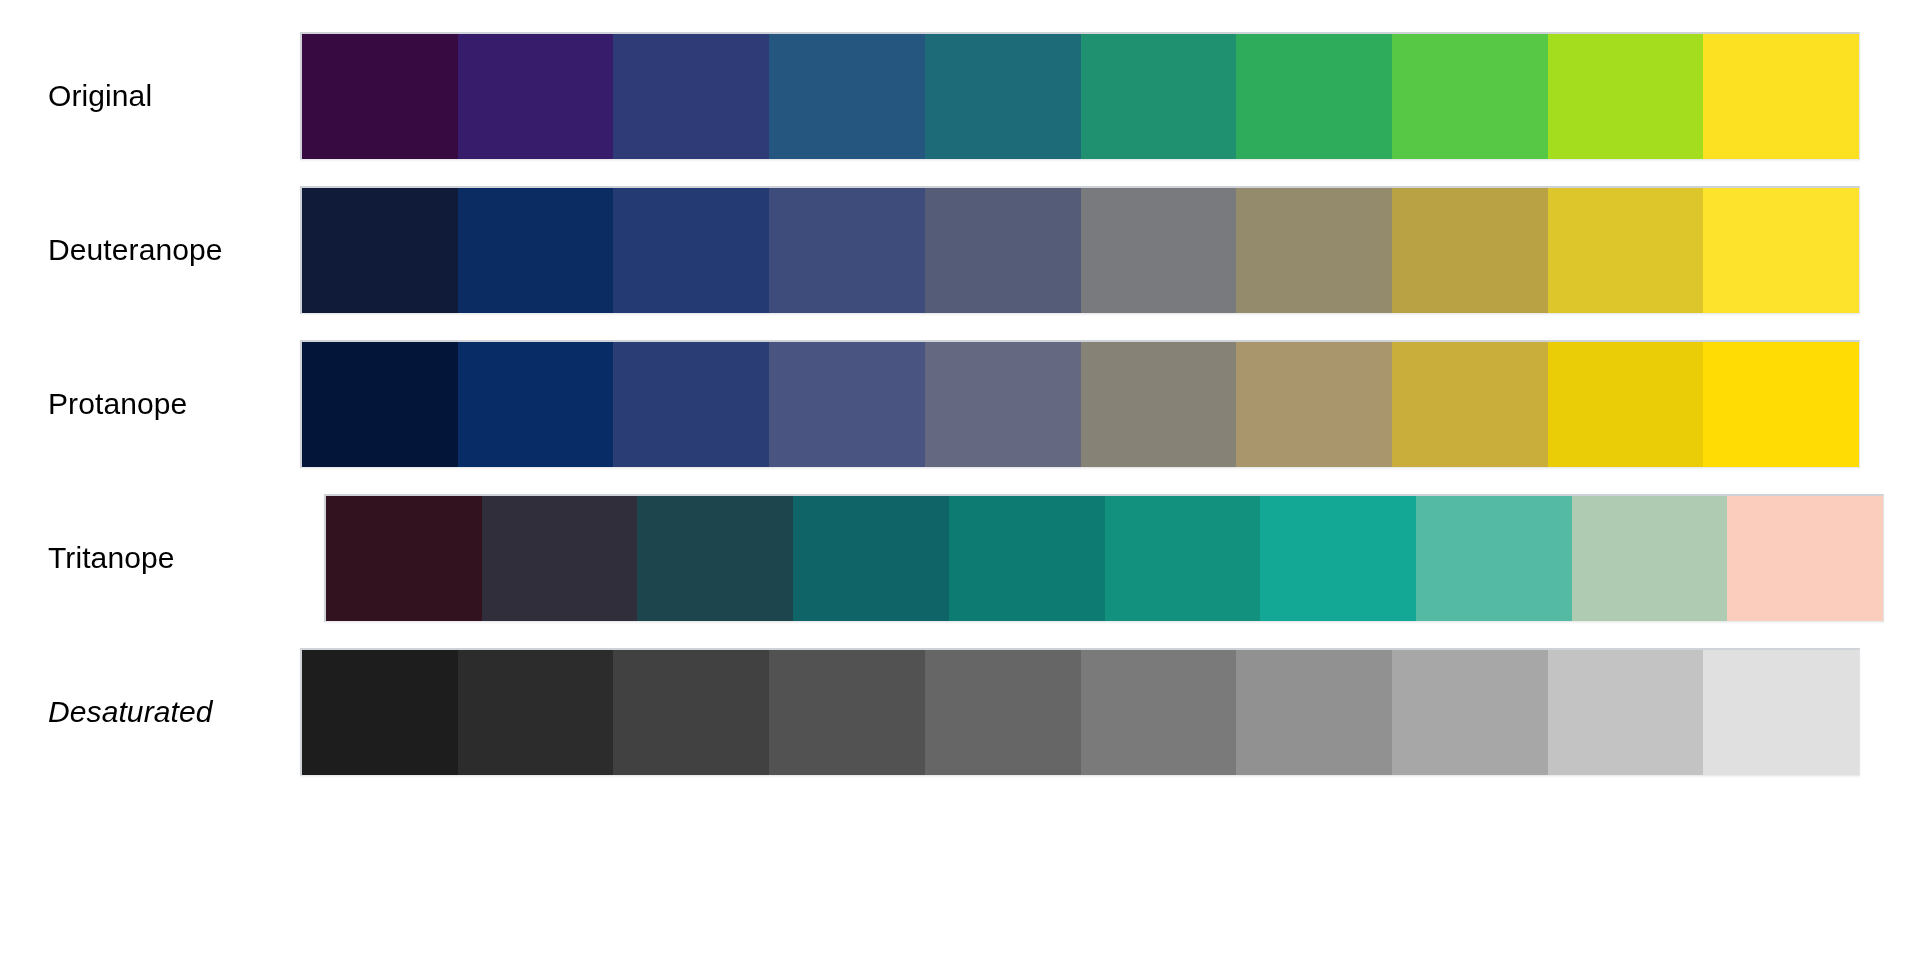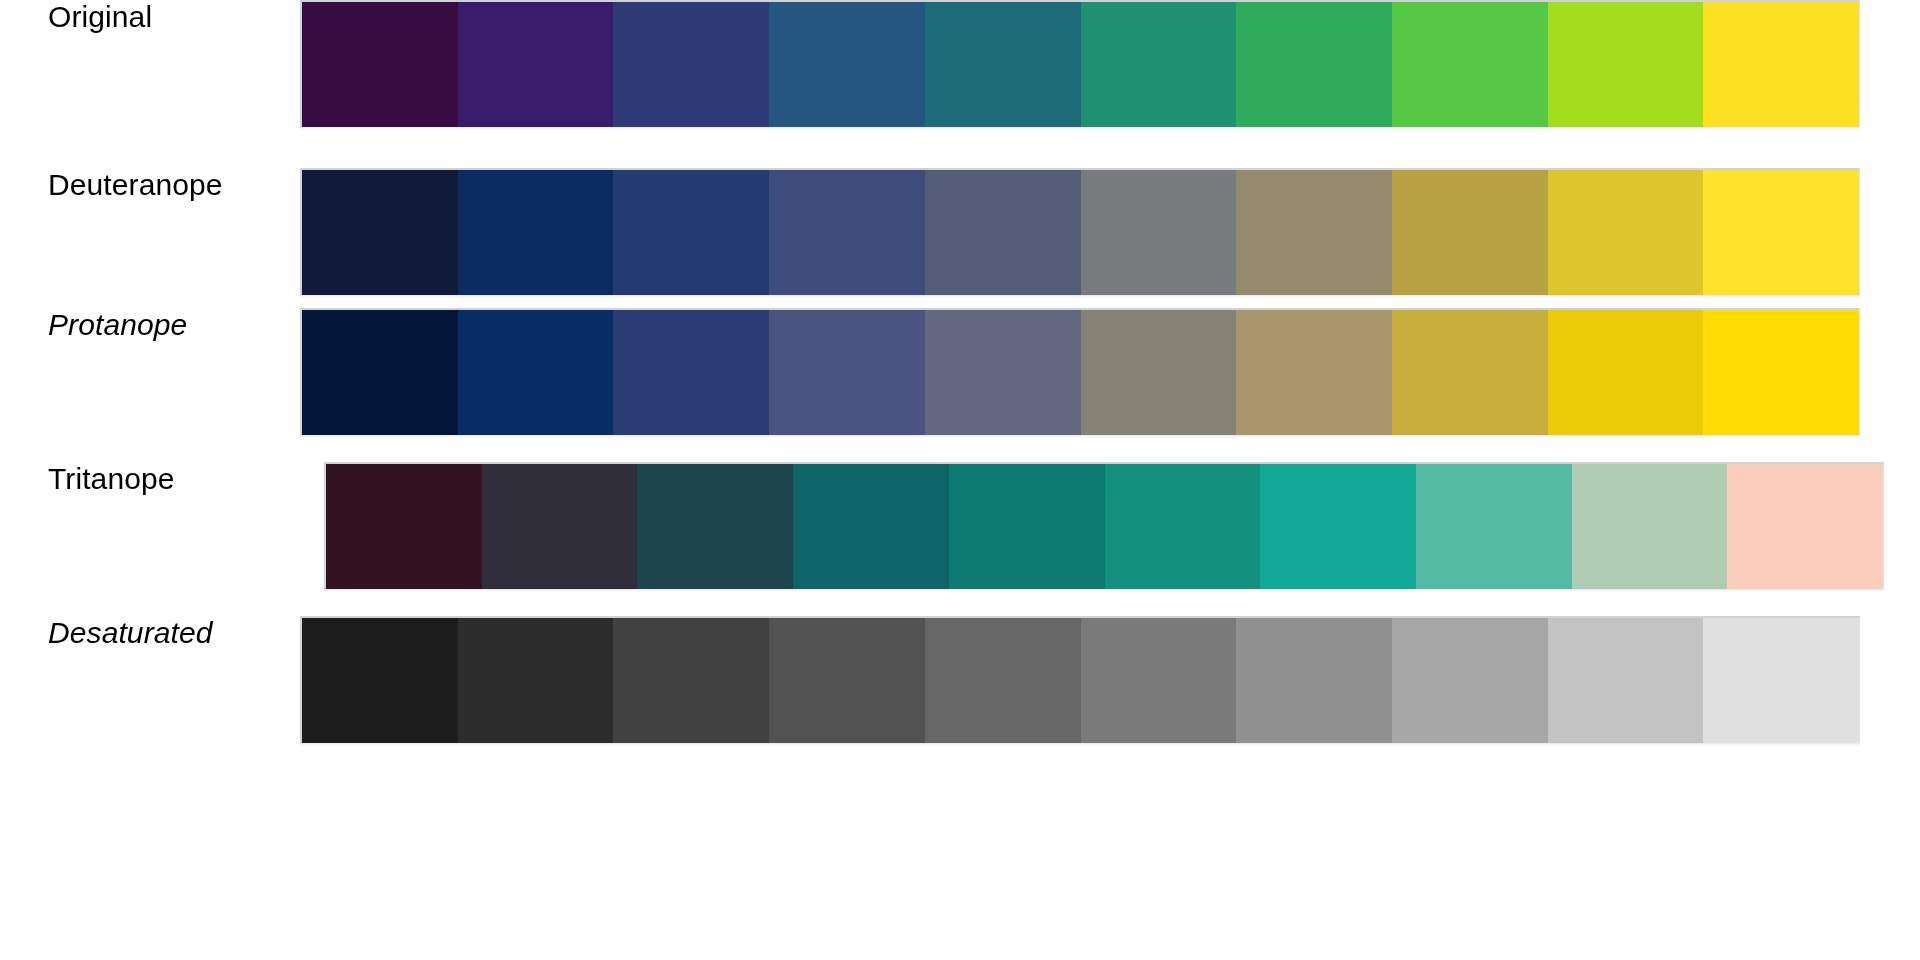--- a/index.html
+++ b/index.html
@@ -20,21 +20,21 @@
     width: 1920px;
     height: 960px;
     background: #ffffff;
   }
   .palette-row {
     position: absolute;
     left: 0;
     width: 1920px;
     height: 192px;
     display: flex;
-    align-items: flex-start;
+    align-items: center;
   }
   .row-label {
     width: 300px;
     flex: 0 0 300px;
     box-sizing: border-box;
     padding-left: 48px;
     font-size: 30px;
     line-height: 34px;
     color: #000000;
     font-family: "Liberation Sans", sans-serif;
@@ -53,22 +53,22 @@
     border-bottom: 1px solid #e8eaec;
     background: #ffffff;
     box-shadow: 0 1px 2px rgba(0,0,0,0.06);
   }
   .swatch {
     flex: 1 1 0;
     height: 100%;
   }
   
   .row-0 { top: 0px; }
-  .row-1 { top: 168px; }
-  .row-2 { top: 308px; font-style: italic; }
+  .row-1 { top: 154px; }
+  .row-2 { top: 308px; }
   .row-3 { top: 462px; gap: 24px; }
   .row-4 { top: 616px; font-style: italic; }
 </style>
 </head>
 <body>
 
 <div id="canvas">
     <div class="palette-row row-0">
       <div class="row-label">Original</div>
       <div class="swatch-strip">

